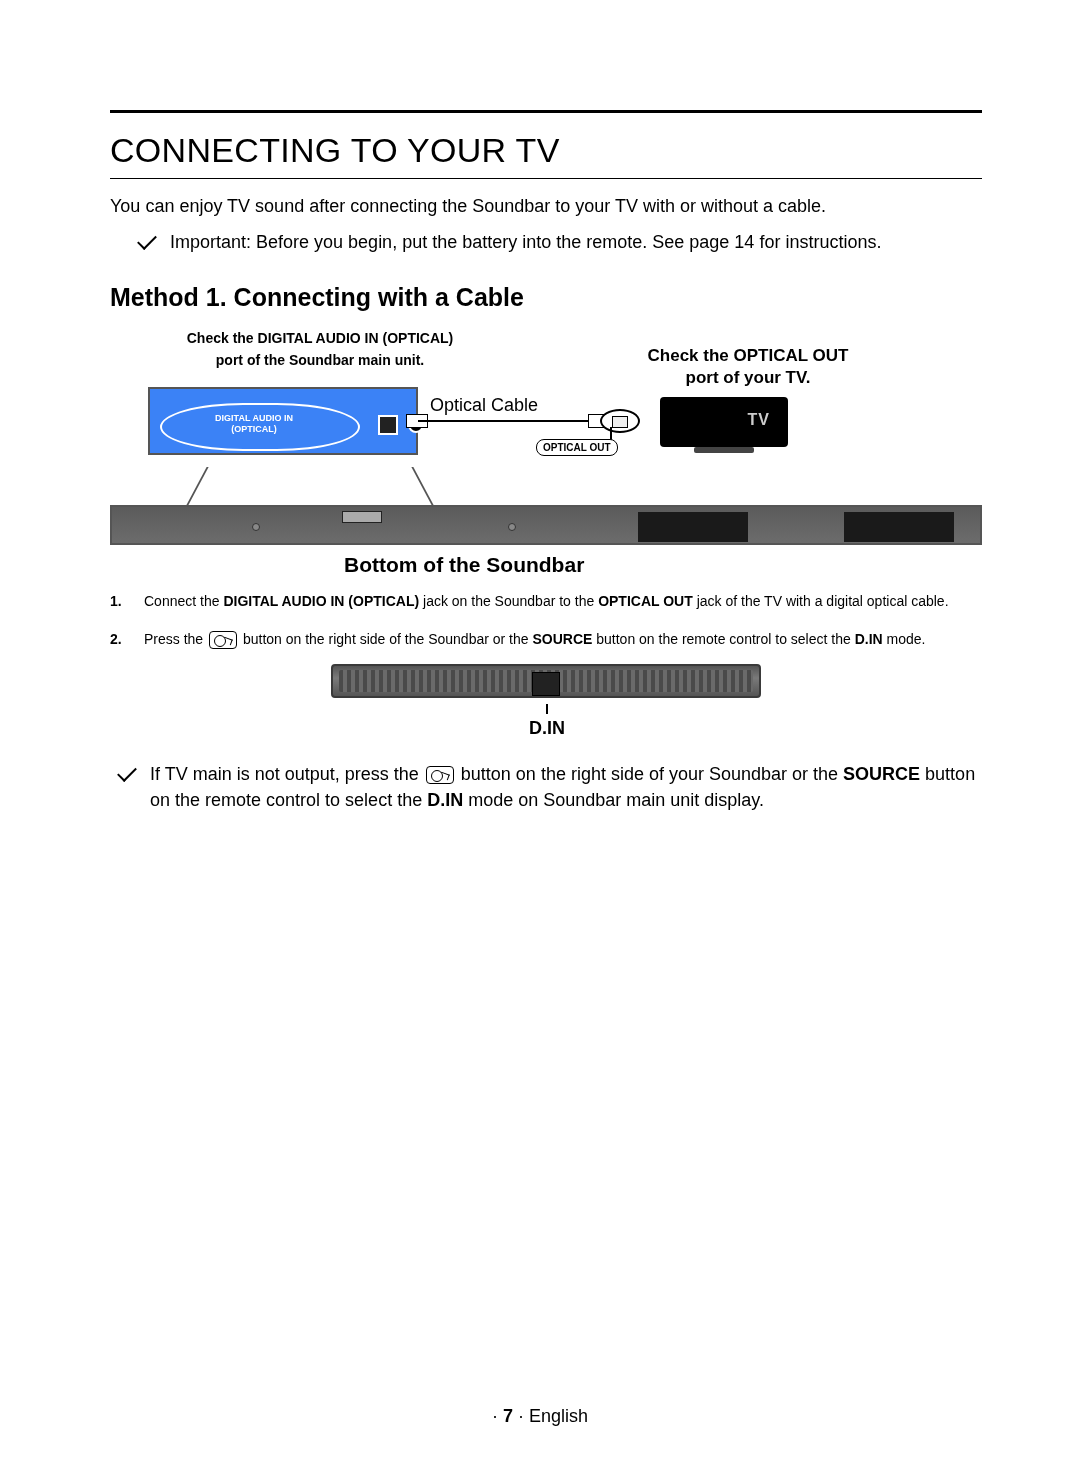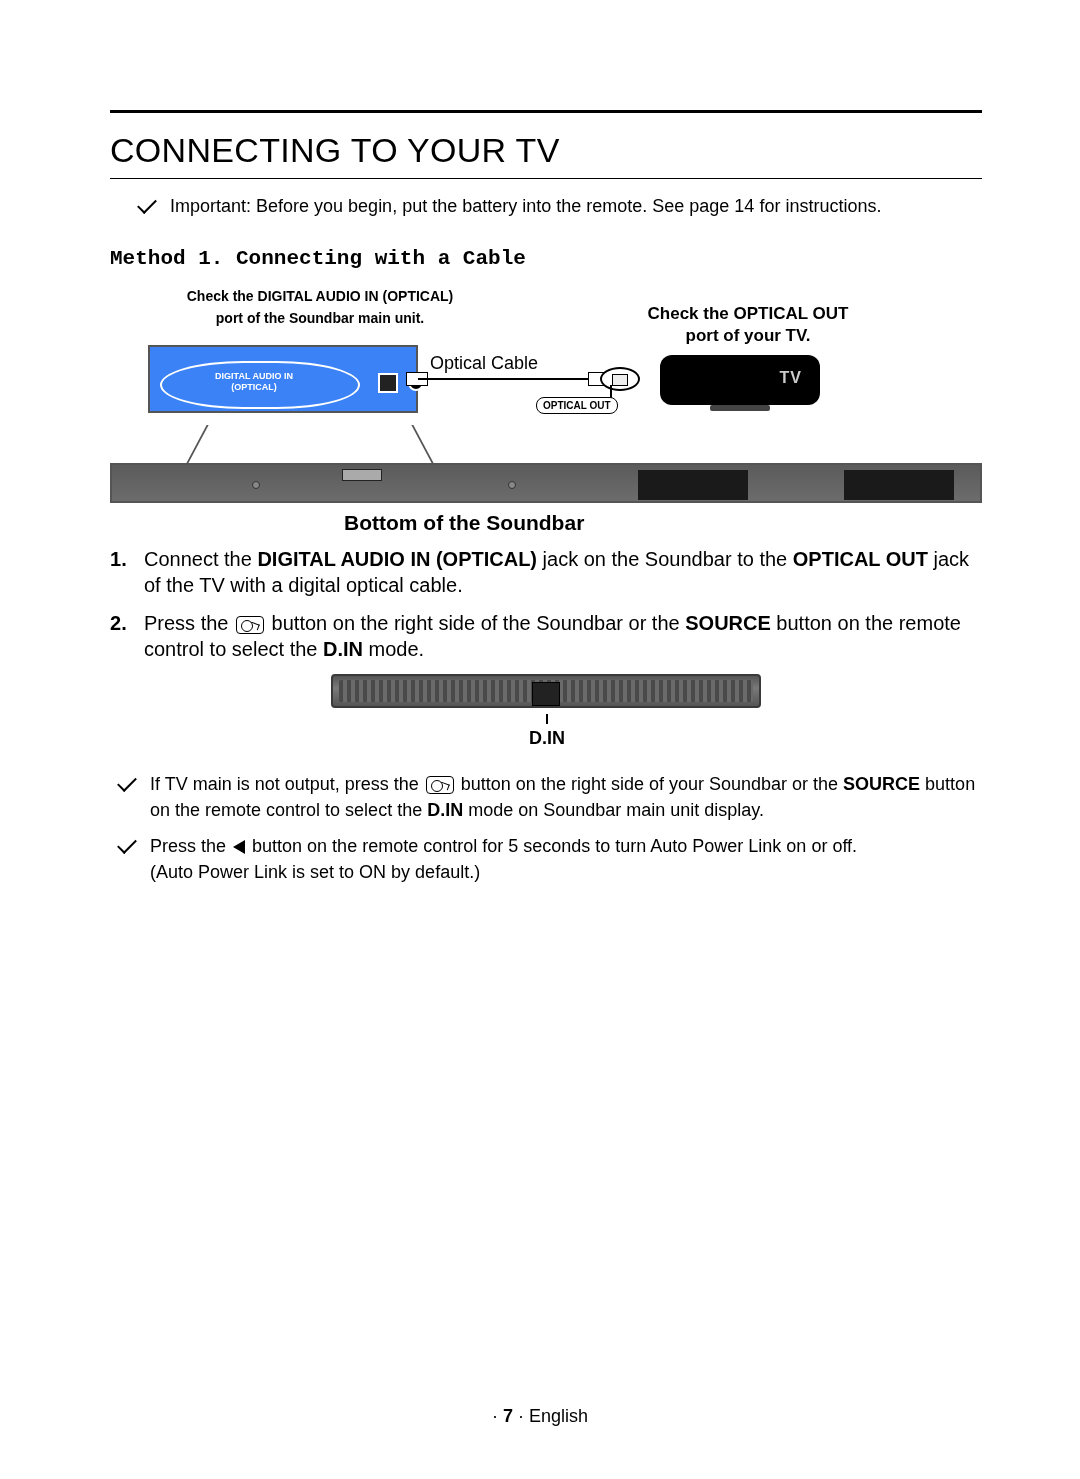--- a/index.html
+++ b/index.html
@@ -28,21 +28,21 @@
     font-size: 18px; line-height: 26px; margin-bottom: 10px;
     padding-left: 28px;
   }
   .check-icon { width: 20px; height: 20px; flex: 0 0 20px; margin-top: 4px; }
   .check-icon::before {
     content: ""; display: block; width: 16px; height: 8px;
     border-left: 2.5px solid #000; border-bottom: 2.5px solid #000;
     transform: rotate(-45deg); margin-top: 2px;
   }
   h2.method-title {
-    font-size: 21px; font-weight: 700; margin: 28px 0 14px 0; font-family: Liberation Mono, monospace;
+    font-size: 25px; font-weight: 700; margin: 28px 0 14px 0;
   }
 
   
   .diagram {
     border-top: 1px dotted transparent;
     height: 240px;
     position: relative;
     margin-bottom: 2px;
   }
   .diag-callout-left {
@@ -50,22 +50,22 @@
     text-align: center; font-size: 14px; font-weight: 700; line-height: 22px;
   }
   .diag-callout-right {
     position: absolute; top: 18px; right: 116px; width: 236px;
     text-align: center; font-size: 17px; font-weight: 700; line-height: 22px;
   }
   .opt-cable-label {
     position: absolute; top: 68px; left: 320px; font-size: 18px;
   }
   .tv-box {
-    position: absolute; top: 70px; left: 550px; width: 160px; height: 50px;
-    background: #000; border-radius: 12px;
+    position: absolute; top: 70px; left: 550px; width: 128px; height: 50px;
+    background: #000; border-radius: 4px;
   }
   .tv-stand {
     position:absolute; left:50%; bottom:-6px; width:60px; height:6px;
     background:#444; transform:translateX(-50%); border-radius:2px;
   }
   .tv-label {
     position:absolute; right:18px; top:14px; color:#ccc; font-size:16px; font-weight:700; letter-spacing:1px;
   }
   .optical-port-oval {
     position:absolute; top:82px; left:490px; width:40px; height:24px;
@@ -139,21 +139,21 @@
     border-right:2px solid #555; transform:skewX(28deg);
   }
   .bottom-caption{
     position:absolute; top:226px; left:234px; font-size:21px; font-weight:700;
   }
 
   
   ol.steps { margin: 22px 0 0 0; padding-left: 0; list-style: none; counter-reset: step; }
   ol.steps > li {
     counter-increment: step;
-    font-size: 20px; line-height: 26px;
+    font-size: 14px; line-height: 26px;
     padding-left: 34px; position: relative; margin-bottom: 12px;
   }
   ol.steps > li::before{
     content: counter(step) "."; position:absolute; left:0; top:0; font-weight:700;
   }
   .b { font-weight: 700; }
 
   .inline-icon{
     display:inline-block; vertical-align:middle; width:28px; height:18px;
     border:1.5px solid #000; border-radius:4px; position:relative; margin:0 2px;
@@ -208,20 +208,21 @@
   .footer .lang{ font-weight:400; }
 </style>
 </head>
 <body>
 
 <div class="page">
   <div class="top-rule"></div>
   <h1 class="section-title">CONNECTING TO YOUR TV</h1>
   <div class="under-rule"></div>
 
+  <p class="intro">You can enjoy TV sound after connecting the Soundbar to your TV with or without a cable.</p>
 
   <div class="checklist-item">
     <span class="check-icon"></span>
     <span>Important: Before you begin, put the battery into the remote. See page 14 for instructions.</span>
   </div>
 
   <h2 class="method-title">Method 1. Connecting with a Cable</h2>
 
   <div class="diagram">
     <div class="diag-callout-left">
@@ -284,25 +285,18 @@
     </div>
   </div>
 
   <div class="notes">
     <div class="checklist-item">
       <span class="check-icon"></span>
       <span>
         <span>If TV main is not output, press the </span><span class="inline-icon"></span><span> button on the right side of your Soundbar or the </span><span class="b">SOURCE</span><span> button on the remote control to select the </span><span class="b">D.IN</span><span> mode on Soundbar main unit display.</span>
       </span>
     </div>
-    <div class="checklist-item">
-      <span class="check-icon"></span>
-      <span>
-        <span>Press the </span><span class="left-arrow-icon"></span><span> button on the remote control for 5 seconds to turn Auto Power Link on or off.</span><br>
-        <span>(Auto Power Link is set to ON by default.)</span>
-      </span>
-    </div>
   </div>
 </div>
 
 <div class="footer">
   <span class="dot">· </span><span class="pg">7</span><span class="dot"> · </span><span class="lang">English</span>
 </div>
 
 </body></html>

